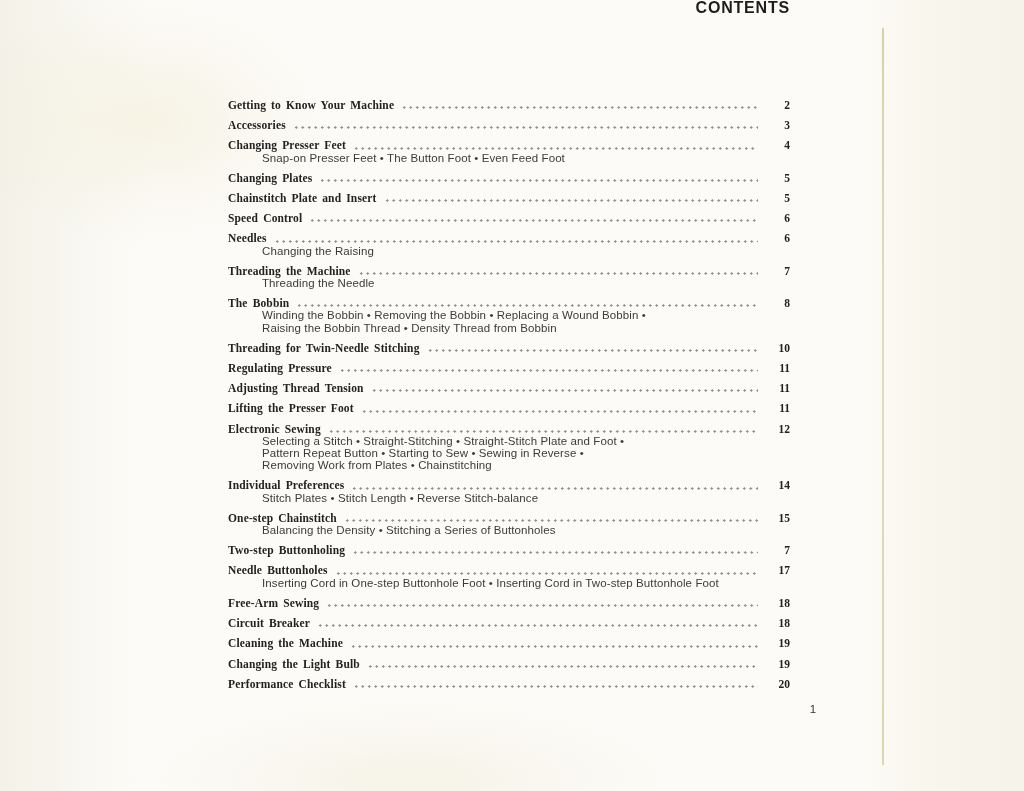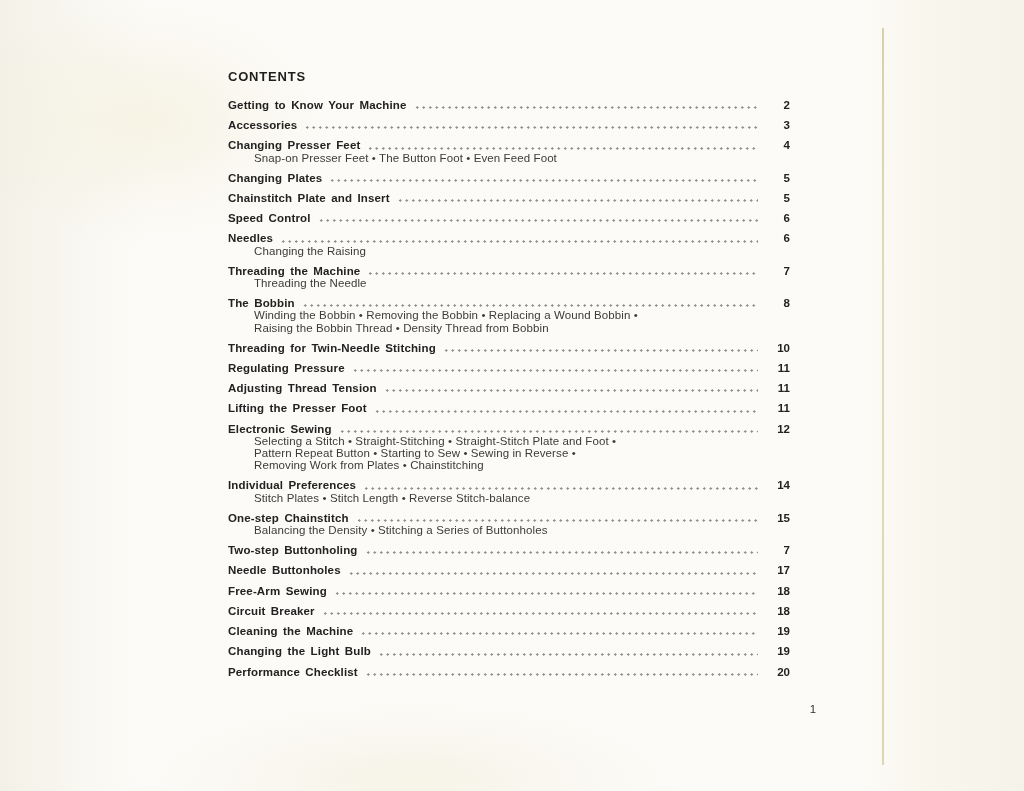--- a/index.html
+++ b/index.html
@@ -11,42 +11,42 @@
     font-family: "Liberation Sans", "DejaVu Sans", sans-serif;
     color: #262626;
     background:
       radial-gradient(ellipse 260px 180px at 150px 120px, rgba(240,234,206,0.45), rgba(240,234,206,0) 70%),
       radial-gradient(ellipse 400px 120px at 40% 780px, rgba(238,232,206,0.40), rgba(238,232,206,0) 70%),
       linear-gradient(90deg, #f3f1e7 0px, #f9f8f2 90px, #fcfbf8 150px, #fcfbf8 860px, #f9f7ee 910px, #f5f3e9 1024px),
       #fbfaf6;
   }
   .title {
     margin: 0;
-    padding-top: 69px;
     padding-left: 228px;
     width: 562px;
-    text-align: left;
-    font-size: 13px;
+    text-align: right;
+    font-size: 16px;
     line-height: 15px;
     font-weight: 700;
     letter-spacing: 0.8px;
     color: #1e1e1e;
   }
   .toc {
     position: absolute;
     top: 99px;
     left: 228px;
     width: 562px;
   }
   .entry { margin-bottom: 8px; }
   .row {
     display: flex;
     align-items: baseline;
     font-size: 11.5px;
     line-height: 12.2px;
+    font-family: Liberation Serif, serif;
   }
   .label {
     font-weight: 700;
     white-space: nowrap;
     letter-spacing: 0.15px;
     word-spacing: 2px;
     color: #222222;
   }
   .dots {
     flex: 1;
@@ -59,21 +59,21 @@
     background-position: left bottom;
   }
   .pg {
     font-weight: 700;
     min-width: 22px;
     text-align: right;
     white-space: nowrap;
     color: #222222;
   }
   .sub {
-    margin-left: 26px;
+    margin-left: 34px;
     font-size: 11.5px;
     line-height: 12.2px;
     font-weight: 400;
     color: #3b3b3b;
     letter-spacing: 0.1px;
   }
   .folio {
     position: absolute;
     left: 798px;
     top: 703px;
@@ -243,20 +243,21 @@
       <span class="pg">7</span>
     </div>
   </div>
 
   <div class="entry">
     <div class="row">
       <span class="label">Needle Buttonholes</span>
       <span class="dots"></span>
       <span class="pg">17</span>
     </div>
+  <div class="sub">Inserting Cord in One-step Buttonhole Foot • Inserting Cord in Two-step Buttonhole Foot</div>
       </div>
 
   <div class="entry">
     <div class="row">
       <span class="label">Free-Arm Sewing</span>
       <span class="dots"></span>
       <span class="pg">18</span>
     </div>
   </div>
 

